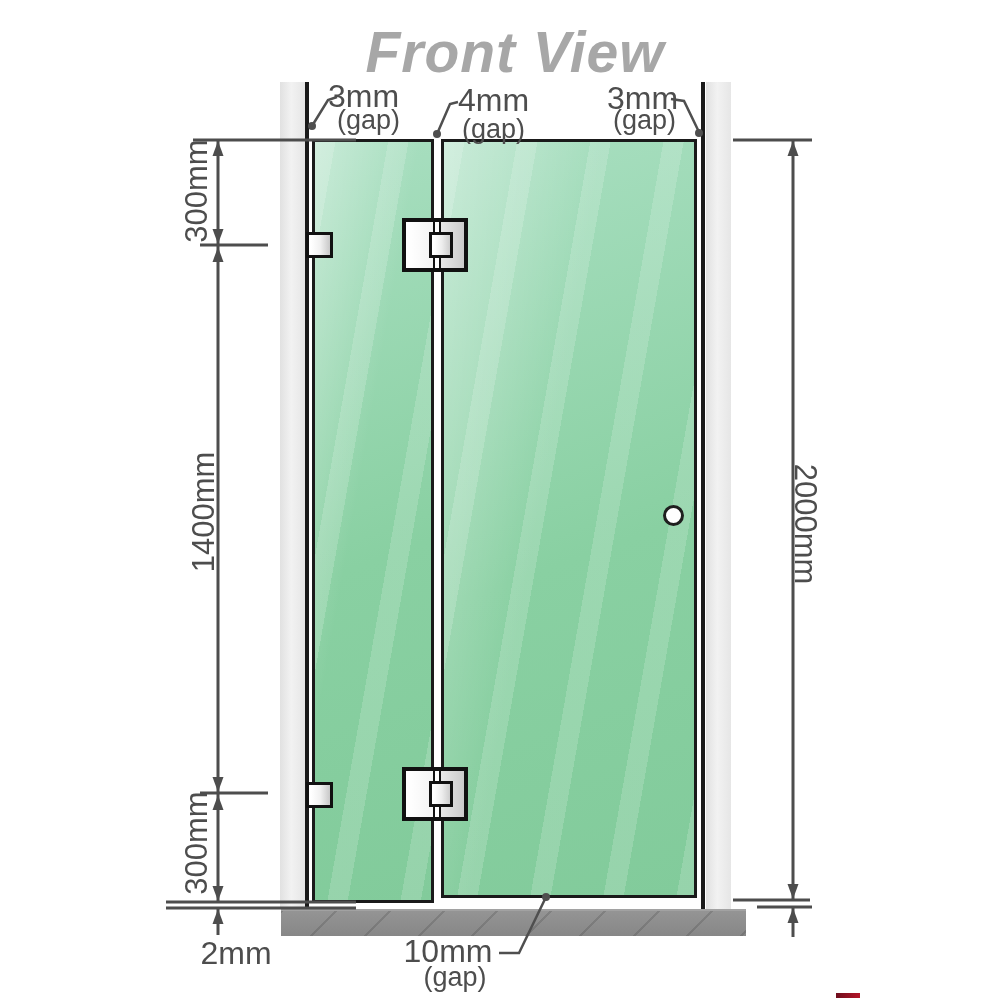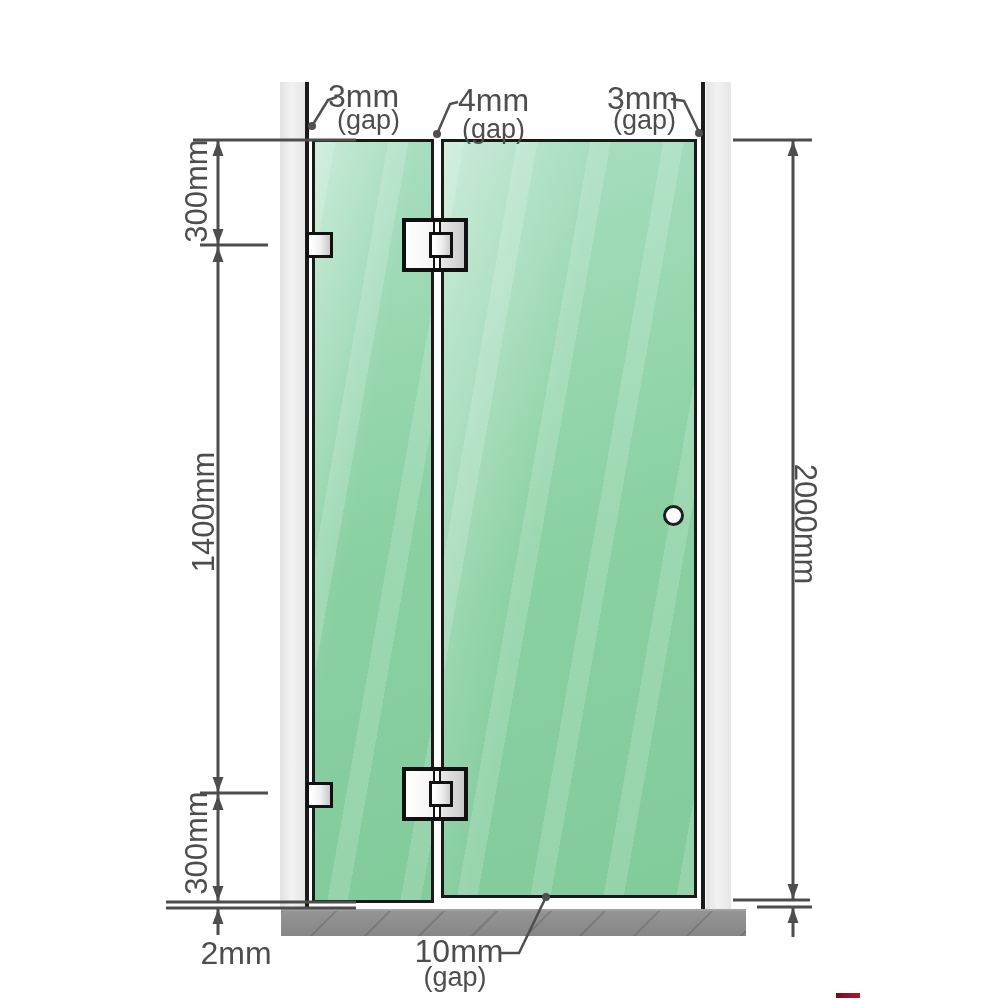--- a/index.html
+++ b/index.html
@@ -80,20 +80,21 @@
   .watermark {
     position:absolute; left:836px; top:993px; width:24px; height:5px;
     background:linear-gradient(90deg,#6e0e1d,#b51529);
   }
 </style>
 </head>
 <body>
 
 <div class="canvas">
 
+  <div class="title">Front View</div>
 
   <div class="wall-channel" style="left:280px;"></div>
   <div class="wall-channel" style="left:706px;"></div>
   <div class="edge-line" style="left:305px;"></div>
   <div class="edge-line" style="left:701px;"></div>
 
   <div class="floor"></div>
 
   <div class="glass fixed-panel"></div>
   <div class="glass door-panel"></div>
@@ -161,18 +162,18 @@
   <div class="glabel gs" style="left:462px; top:116px;">(gap)</div>
   <div class="glabel gv" style="left:607px; top:82px;">3mm</div>
   <div class="glabel gs" style="left:613px; top:107px;">(gap)</div>
 
   <div class="dlabel rot-ccw" style="left:196px; top:191px;">300mm</div>
   <div class="dlabel rot-ccw" style="left:203px; top:512px;">1400mm</div>
   <div class="dlabel rot-ccw" style="left:196px; top:843px;">300mm</div>
   <div class="dlabel" style="left:236px; top:953px; font-size:32px;">2mm</div>
   <div class="dlabel rot-cw" style="left:805px; top:524px;">2000mm</div>
 
-  <div class="dlabel" style="left:459px; top:951px; font-size:32px;">10mm</div>
+  <div class="dlabel" style="left:448px; top:951px; font-size:32px;">10mm</div>
   <div class="dlabel" style="left:455px; top:977px; font-size:27px;">(gap)</div>
 
   <div class="watermark"></div>
 
 </div>
 
 </body></html>

